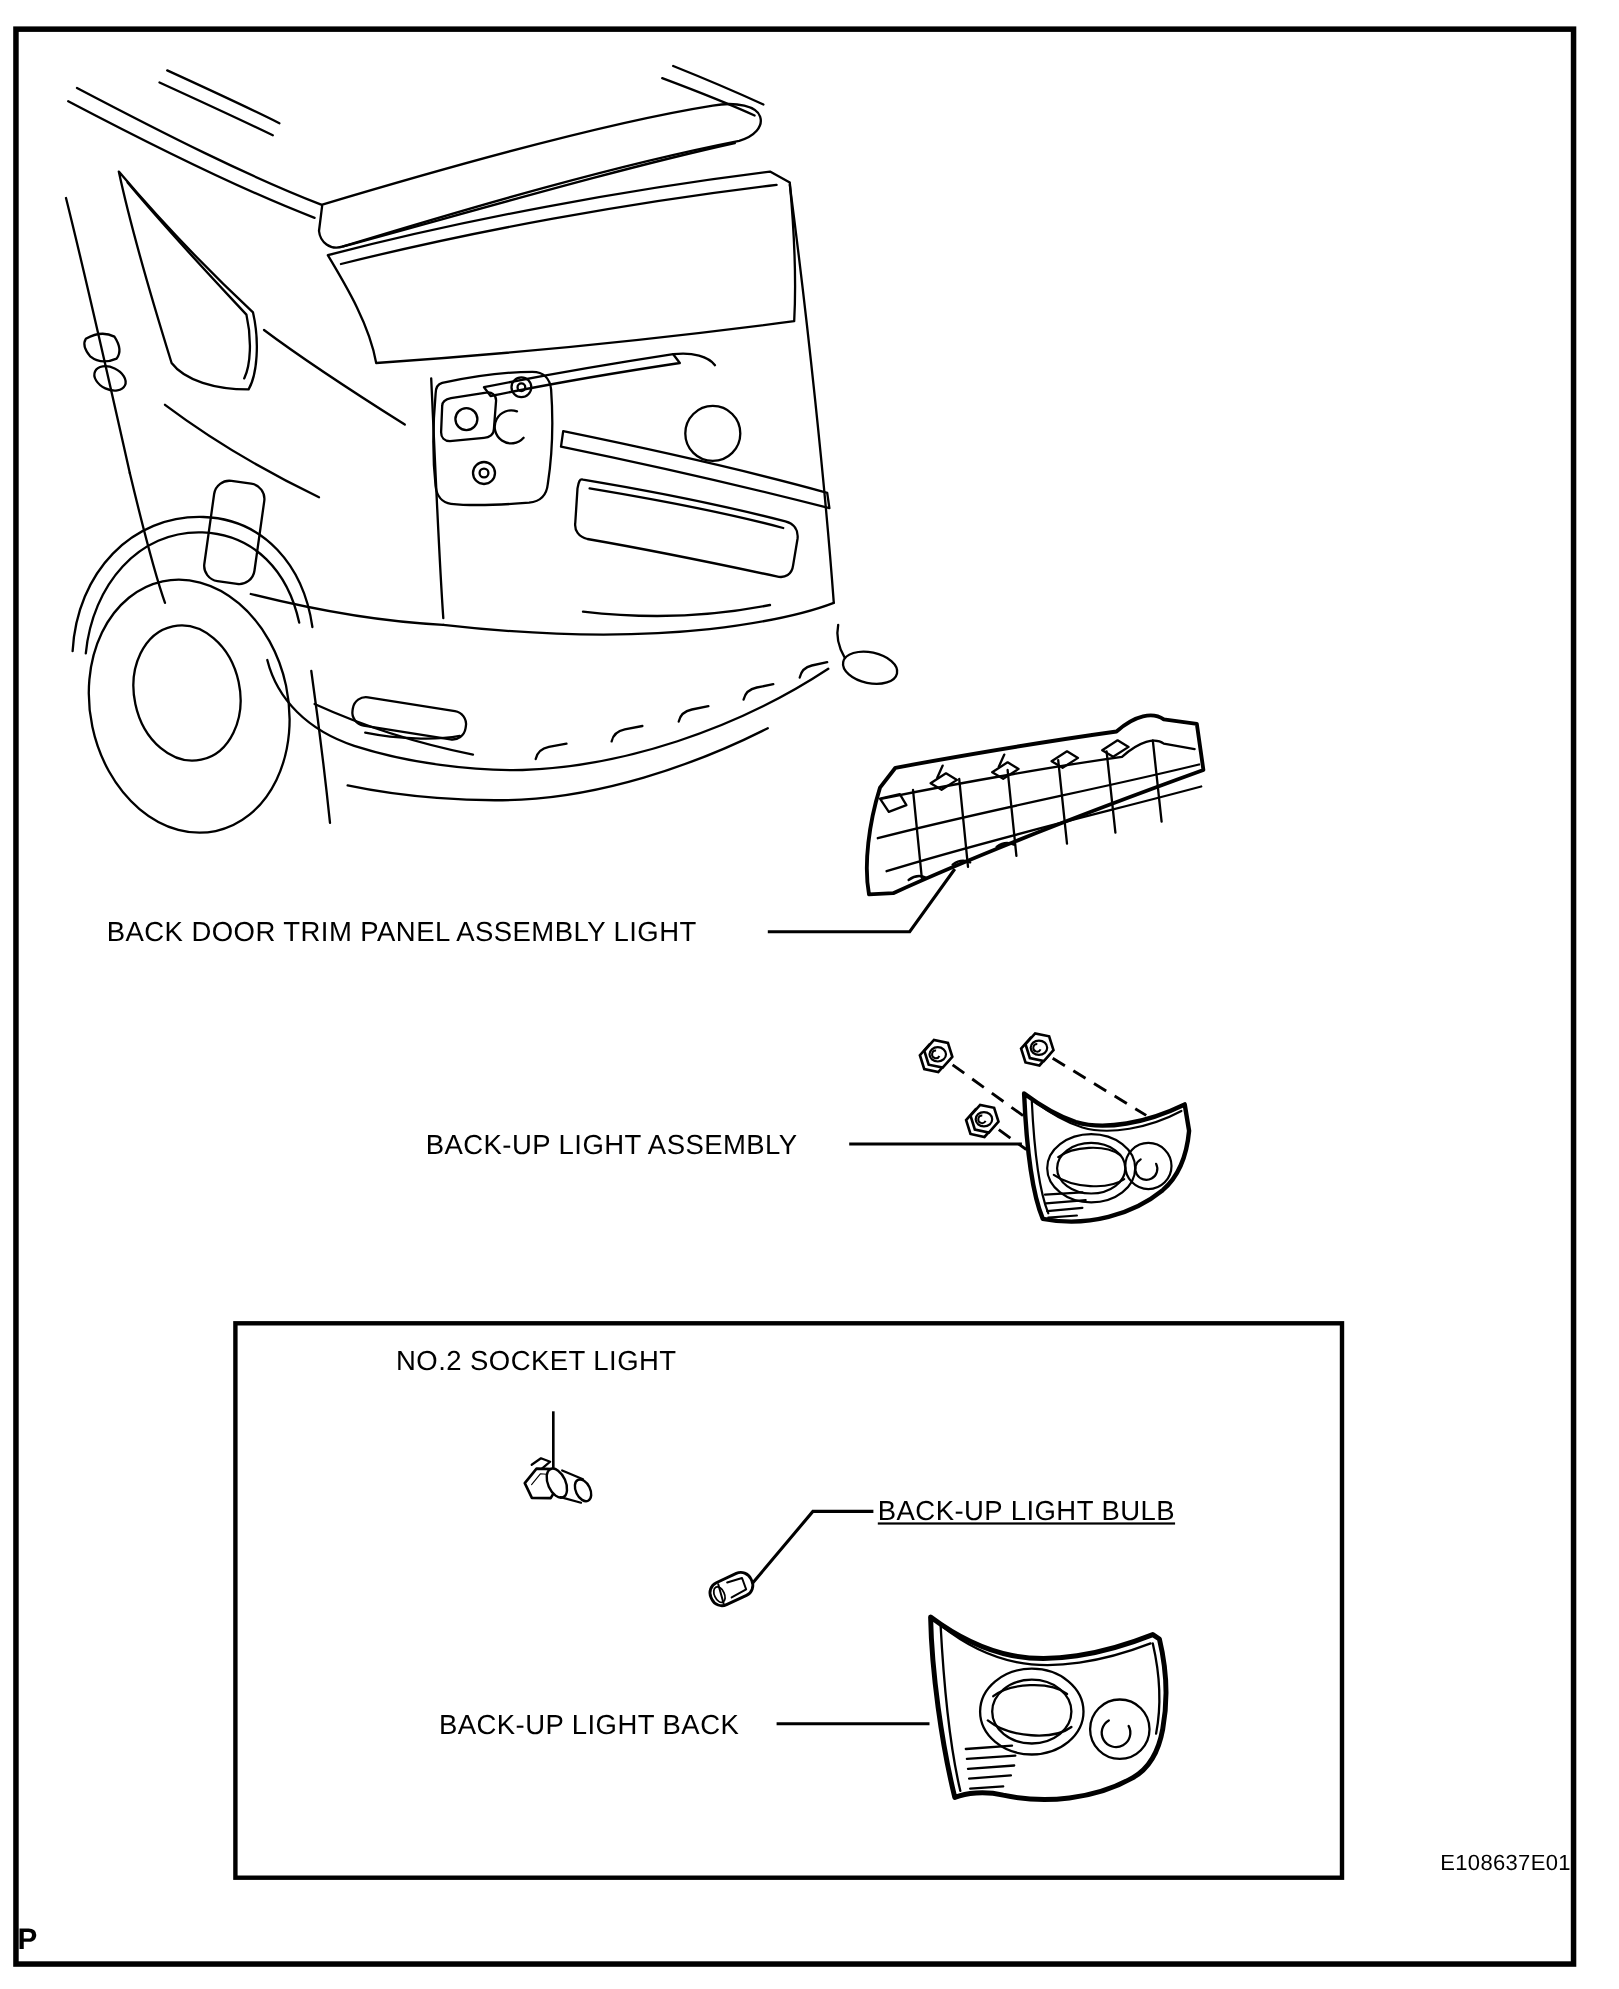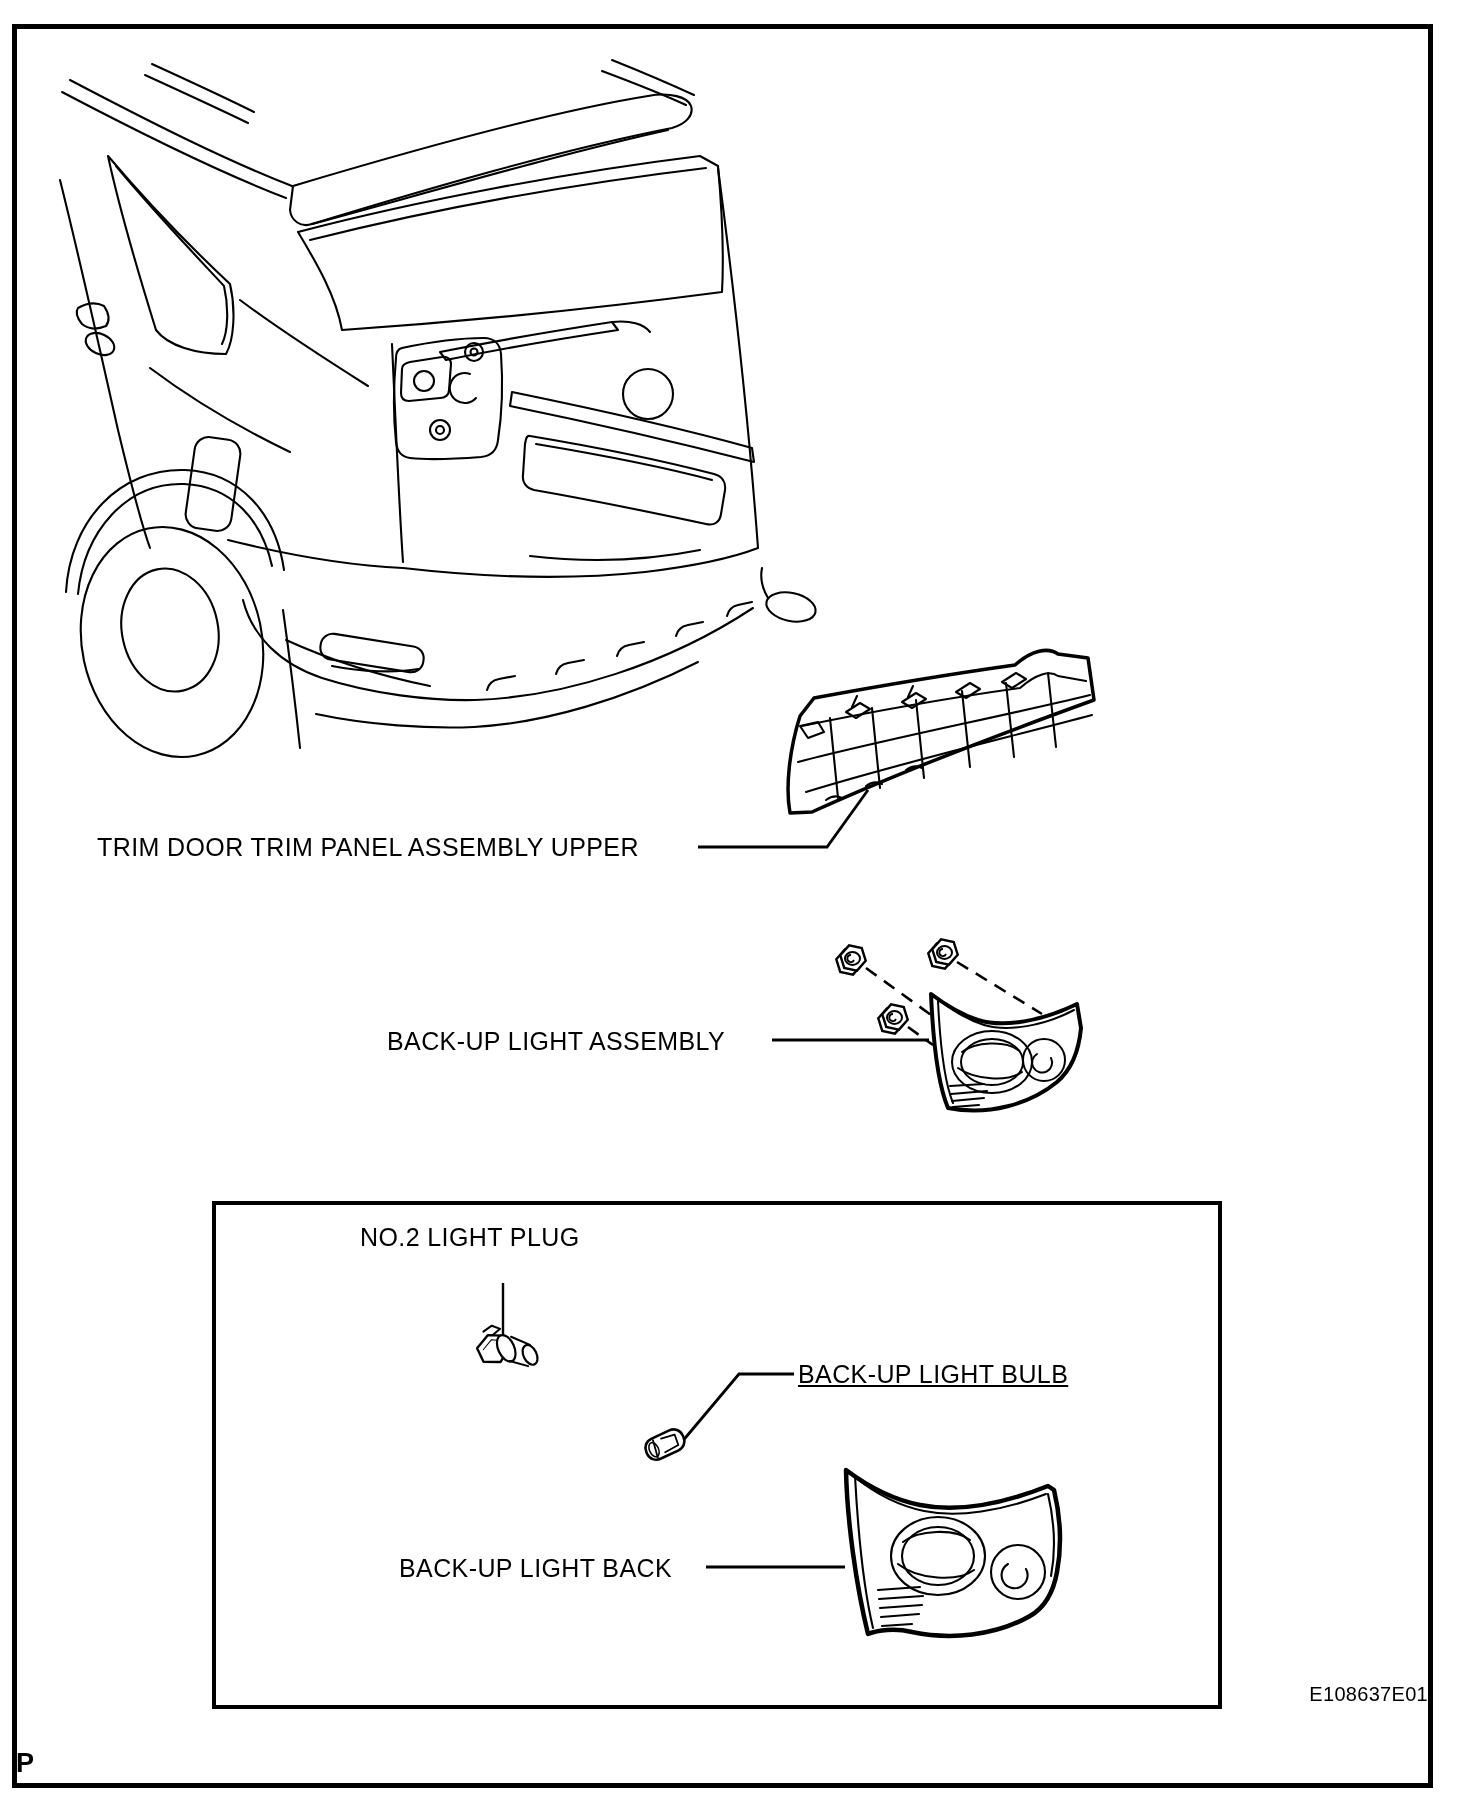--- a/index.html
+++ b/index.html
@@ -211,25 +211,25 @@
       <ellipse cx="938" cy="1556" rx="47" ry="39"></ellipse>
       <ellipse cx="938" cy="1556" rx="36" ry="29"></ellipse>
       <path d="M903,1542 C918,1530 955,1528 970,1540"></path>
       <path d="M898,1564 C918,1580 958,1582 974,1570"></path>
       <circle cx="1018" cy="1572" r="27"></circle>
       <path d="M1008,1564 a13,13 0 1 0 18,5"></path>
       <path d="M878,1590 l42,-3 M879,1599 l44,-3 M880,1608 l42,-3 M881,1617 l38,-3 M882,1626 l30,-2"></path>
     </g>
   </svg>
 
-  <div class="callout" style="left:97px;top:833px;">TRIM DOOR TRIM PANEL ASSEMBLY UPPER</div>
+  <div class="callout" style="left:97px;top:833px;">BACK DOOR TRIM PANEL ASSEMBLY LIGHT</div>
 
   <div class="callout" style="left:387px;top:1027px;">BACK-UP LIGHT ASSEMBLY</div>
 
-  <div class="callout" style="left:360px;top:1223px;">NO.2 LIGHT PLUG</div>
+  <div class="callout" style="left:360px;top:1223px;">NO.2 SOCKET LIGHT</div>
 
   <div class="callout" style="left:798px;top:1360px;text-decoration:underline;">BACK-UP LIGHT BULB</div>
 
   <div class="callout" style="left:399px;top:1554px;">BACK-UP LIGHT BACK</div>
 
   <div class="page-marker">P</div>
 
   <div class="figure-code">E108637E01</div>
 
 </div>

